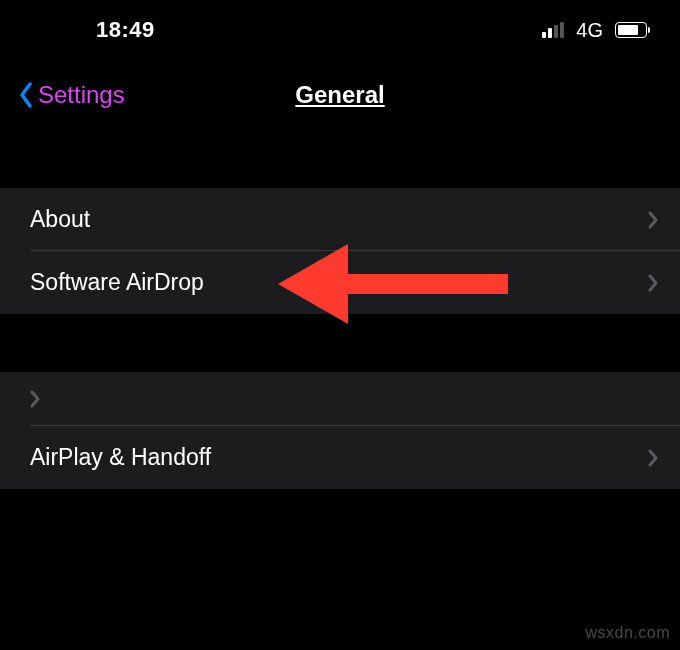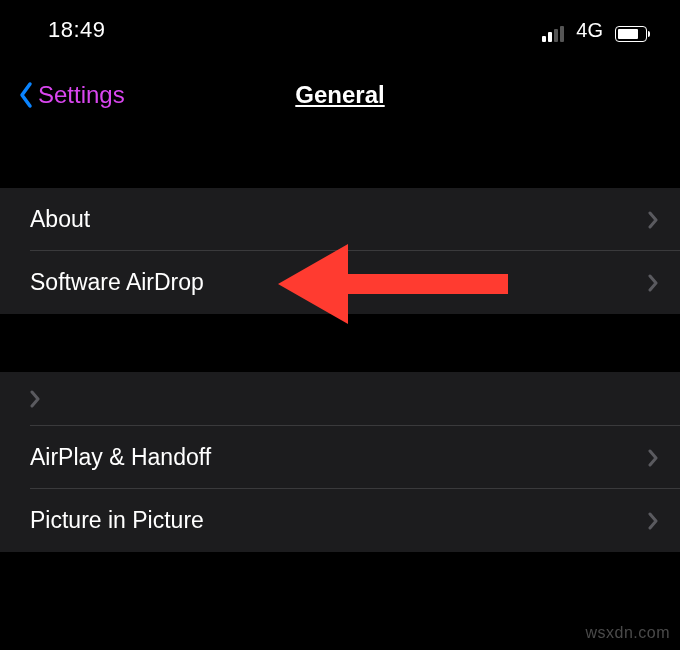--- a/index.html
+++ b/index.html
@@ -14,26 +14,27 @@
     }
     .status-bar {
       height: 60px;
       display: flex;
       justify-content: space-between;
       align-items: center;
       padding: 0 30px 0 48px;
     }
     .status-time {
       font-size: 22px;
-      font-weight: 400;
+      font-weight: 700;
       letter-spacing: 0.5px;
+      margin-left: 48px;
     }
     .status-right {
       display: flex;
-      align-items: flex-end;
+      align-items: center;
       gap: 8px;
     }
     .signal-bars {
       display: flex;
       align-items: flex-end;
       gap: 2px;
       height: 16px;
     }
     .signal-bars span {
       width: 4px;
@@ -216,25 +217,19 @@
     <svg class="chevron-right" viewBox="0 0 10 18">
         <polyline points="2,2 8,9 2,16"></polyline>
       </svg>
   </div>
   <div class="list-item">
     <span class="list-label">AirPlay &amp; Handoff</span>
     <svg class="chevron-right" viewBox="0 0 10 18">
         <polyline points="2,2 8,9 2,16"></polyline>
       </svg>
   </div>
-  <div class="list-item">
-    <span class="list-label">Picture in Picture</span>
-    <svg class="chevron-right" viewBox="0 0 10 18">
-        <polyline points="2,2 8,9 2,16"></polyline>
-      </svg>
-  </div>
 </div>
 
 <svg class="arrow-annotation" viewBox="0 0 240 100">
   <polygon points="0,50 70,10 70,40 230,40 230,60 70,60 70,90" fill="#ff3b30"></polygon>
 </svg>
 
 <div class="watermark">wsxdn.com</div>
 
 </body></html>

